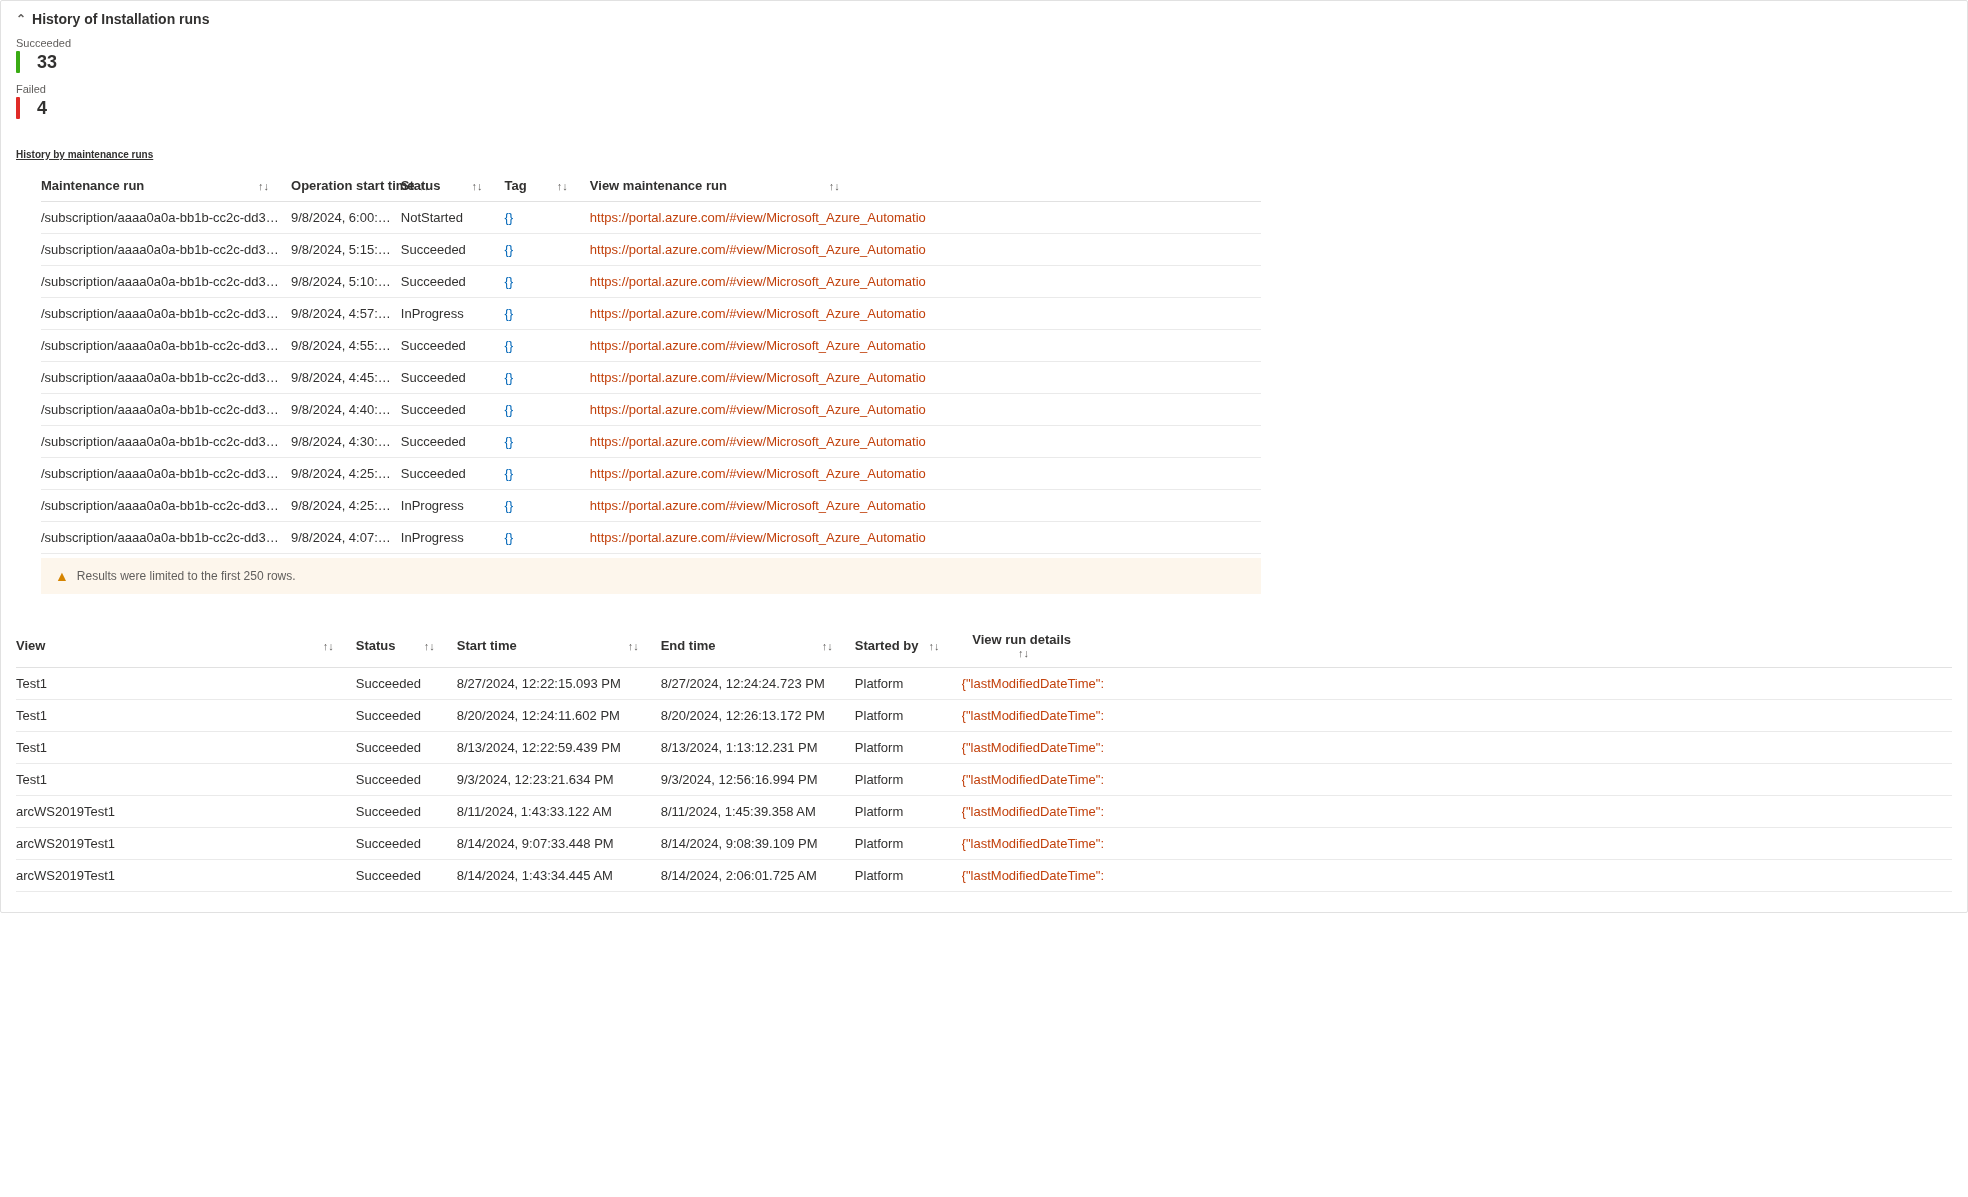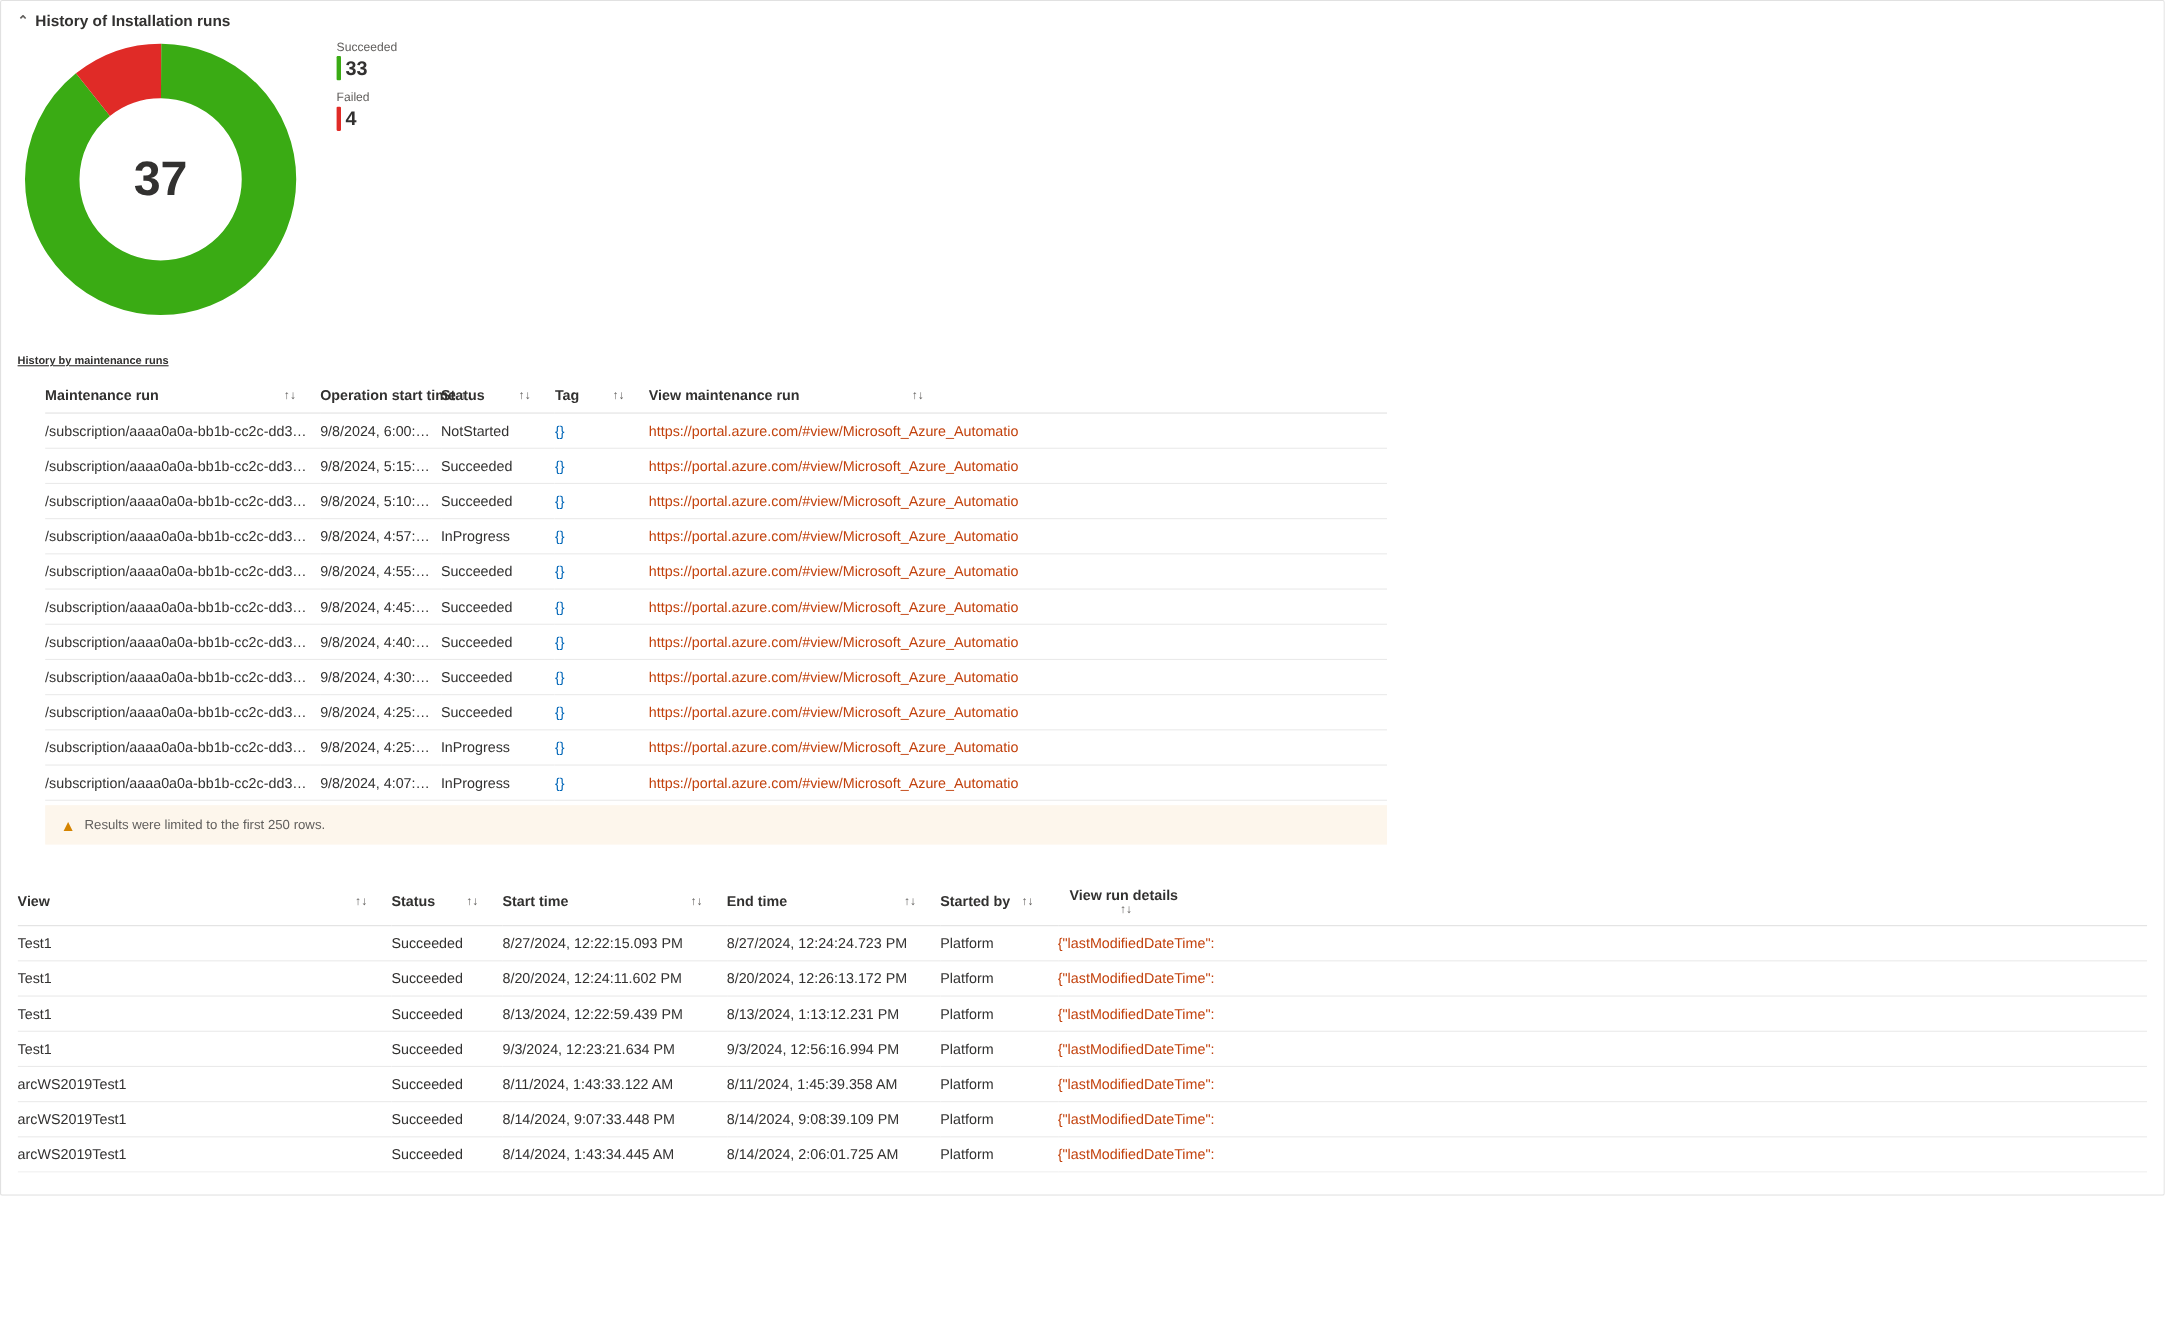--- a/index.html
+++ b/index.html
@@ -64,21 +64,21 @@
     flex-direction: column;
     gap: 2px;
   }
   .legend-label {
     font-size: 11px;
     color: #605e5c;
   }
   .legend-value-row {
     display: flex;
     align-items: center;
-    gap: 4px;
+    gap: 17px;
     text-align: right;
   }
   .legend-bar {
     width: 4px;
     height: 22px;
     border-radius: 1px;
   }
   .legend-value {
     font-size: 18px;
     font-weight: 600;
@@ -164,28 +164,20 @@
 
 <div class="panel">
 
   <div class="panel-header">
     <span class="chev">⌃</span>
     <span>History of Installation runs</span>
   </div>
 
 
   <div class="chart-block">
-    <div class="donut-wrap">
-      <svg viewBox="0 0 42 42" width="260" height="260">
-        <circle cx="21" cy="21" r="15.9155" fill="#fff"></circle>
-        <circle cx="21" cy="21" r="15.9155" fill="transparent" stroke="#3aab14" stroke-width="8" stroke-dasharray="89.2 10.8" stroke-dashoffset="25"></circle>
-        <circle cx="21" cy="21" r="15.9155" fill="transparent" stroke="#e02b27" stroke-width="8" stroke-dasharray="10.8 89.2" stroke-dashoffset="35.8"></circle>
-      </svg>
-      <div class="donut-center">37</div>
-    </div>
     <div class="legend">
       <div class="legend-item">
         <span class="legend-label">Succeeded</span>
         <div class="legend-value-row">
           <div class="legend-bar" style="background:#3aab14"></div>
           <span class="legend-value">33</span>
         </div>
       </div>
       <div class="legend-item">
         <span class="legend-label">Failed</span>

